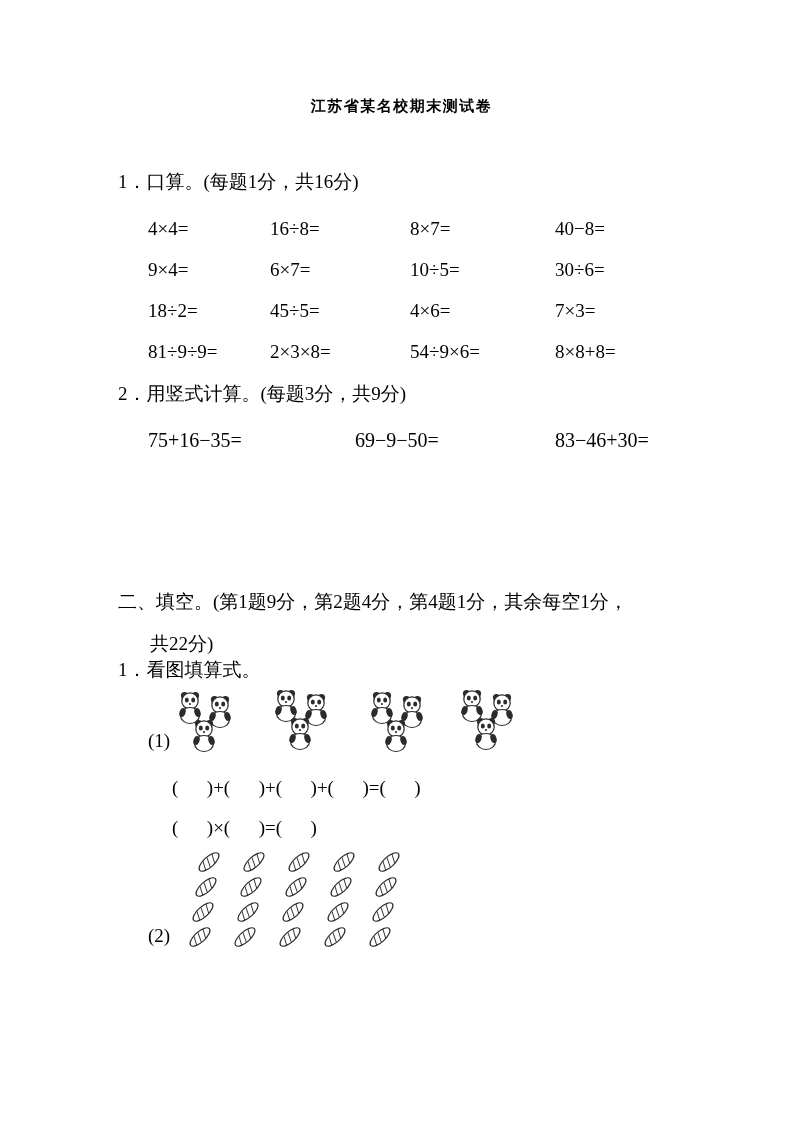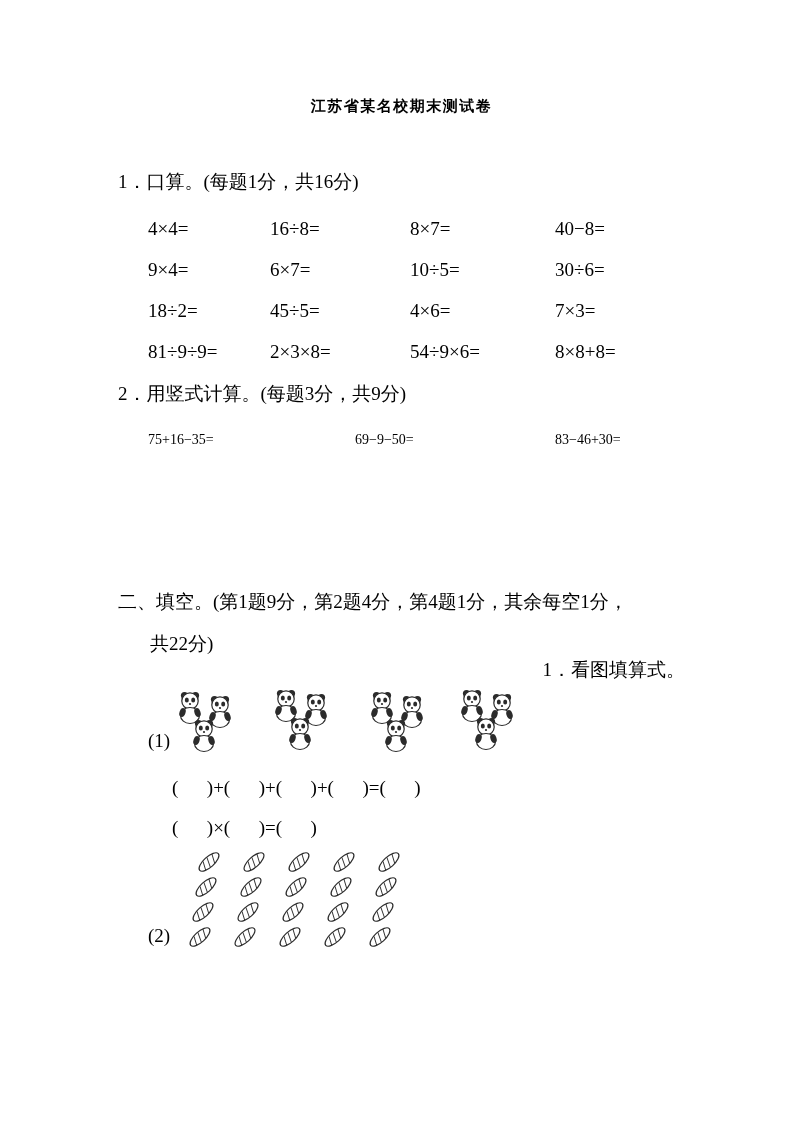--- a/index.html
+++ b/index.html
@@ -31,28 +31,28 @@
     display:grid;
     grid-template-columns:122px 140px 145px auto;
     row-gap:19px;
     margin:0 0 20px 30px;
     font-size:19px; line-height:22px;
   }
   .q2-label { margin-bottom:24px; }
   .vert-row {
     display:flex;
     margin-left:30px;
-    font-size:14px; line-height:22px;
+    font-size:20px; line-height:22px;
   }
   .vert-row .vp1 { width:207px; }
   .vert-row .vp2 { width:200px; }
   .work-space { height:140px; }
   .sec2-line1 { margin-bottom:20px; }
   .sec2-line2 { margin-left:32px; margin-bottom:4px; }
-  .q-label2 { margin-bottom:8px;text-align:right; }
+  .q-label2 { margin-bottom:8px; }
   .figure-row {
     display:flex;
     align-items:flex-end;
     margin-left:30px;
     margin-bottom:24px;
   }
   .figure-row .part-label {
     font-size:19px; line-height:24px;
     width:26px;
     flex:0 0 auto;

